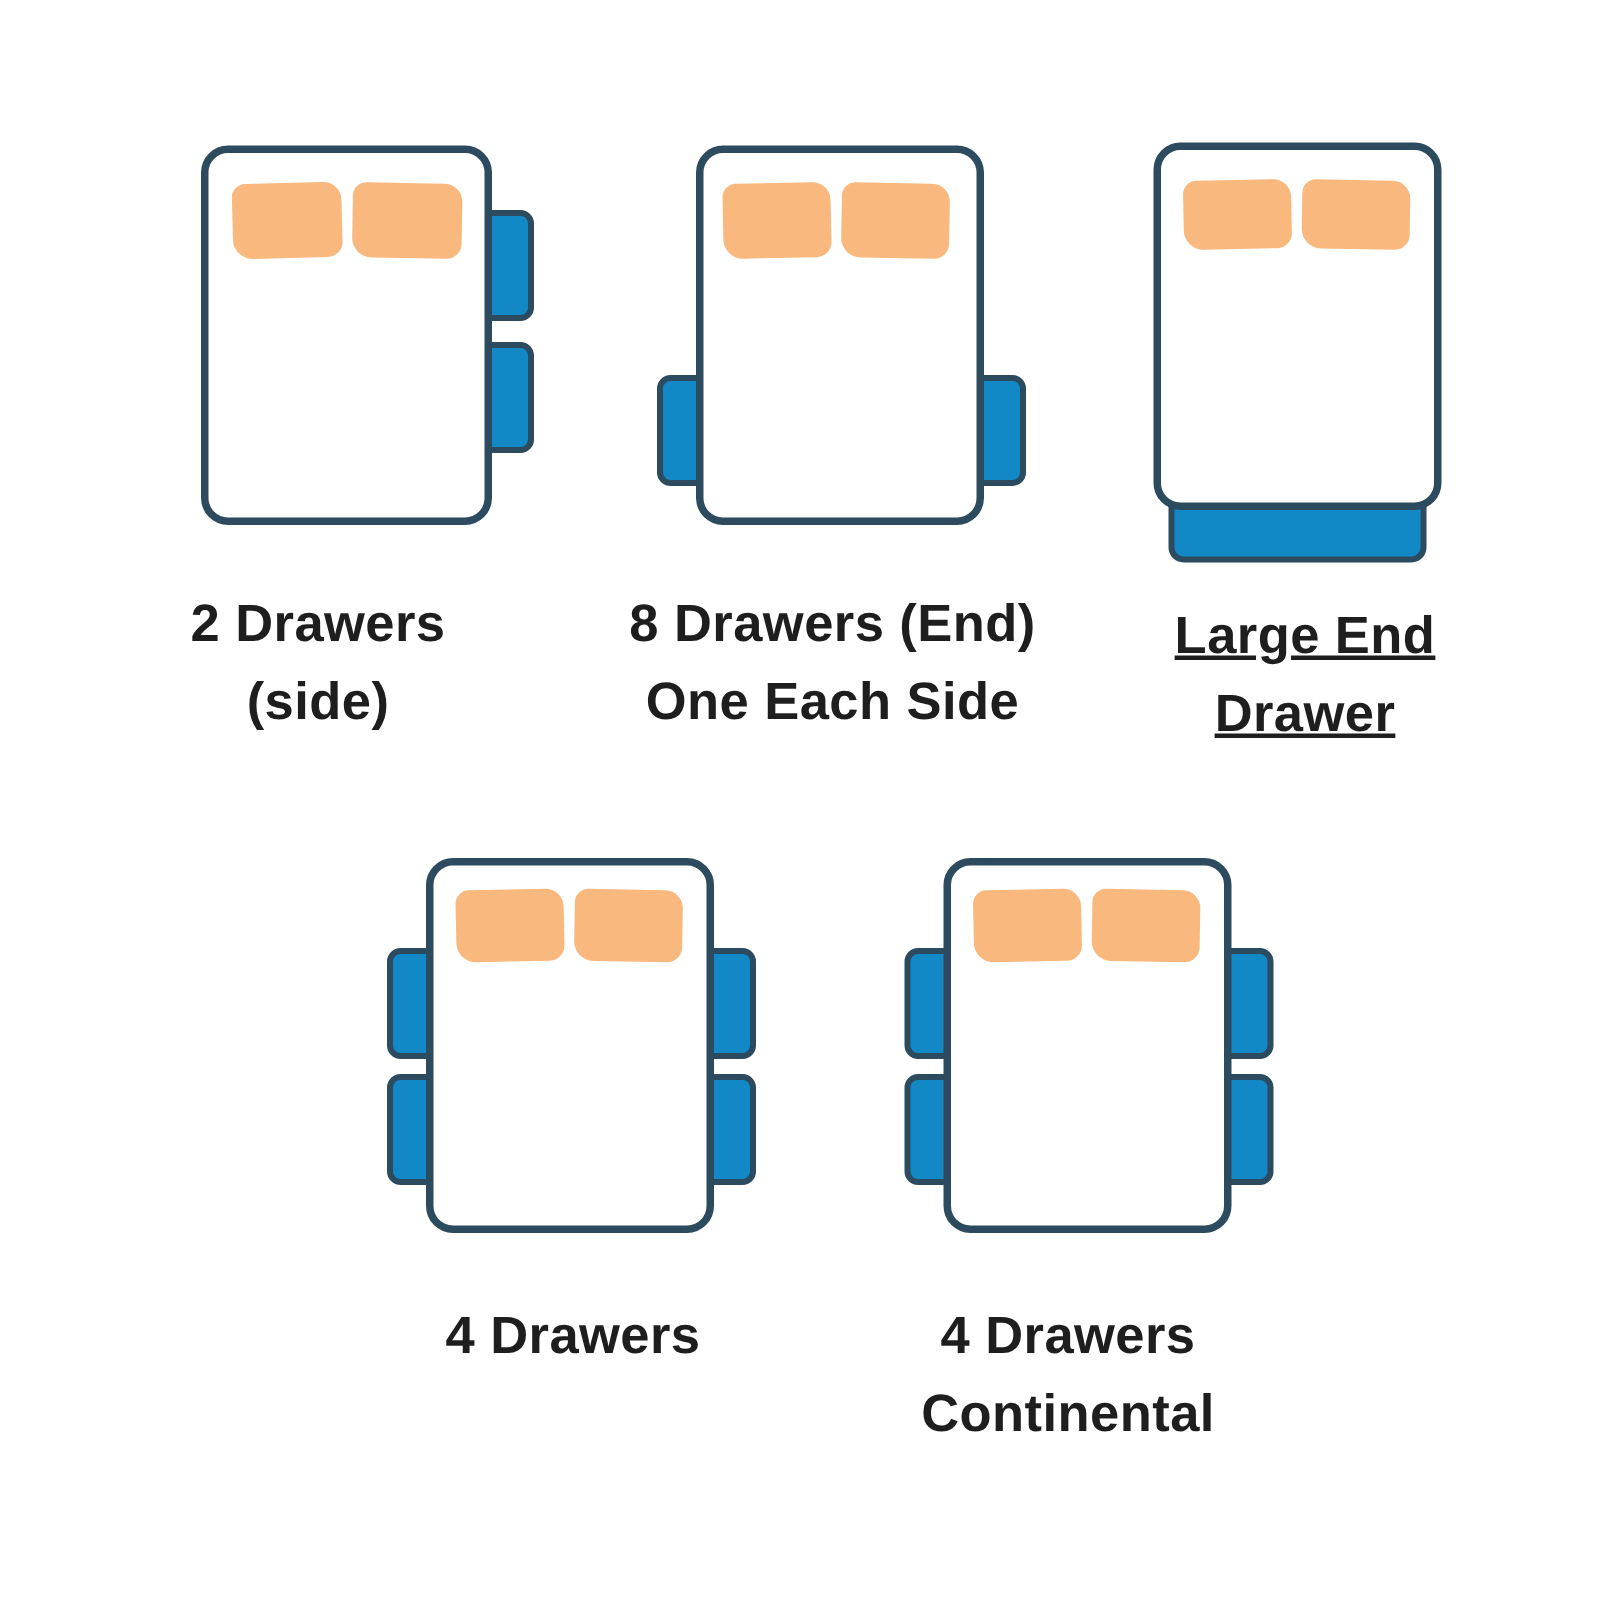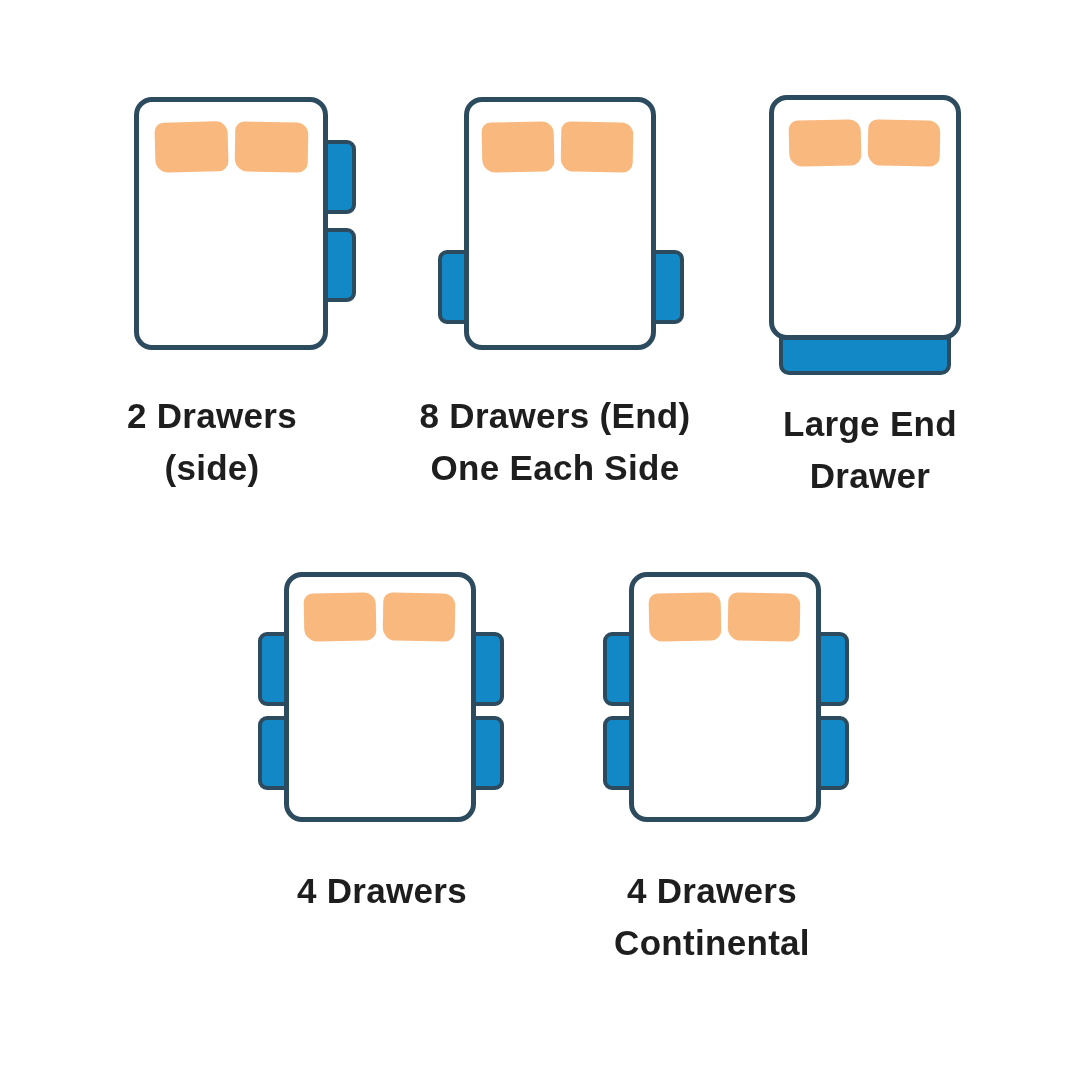--- a/index.html
+++ b/index.html
@@ -93,19 +93,19 @@
     <div class="drawer v" style="left:214px; top:146px;"></div>
     <div class="bed" style="left:32px; top:2px; width:192px; height:250px;"></div>
     <div class="pillow" style="left:52px; top:23px; width:72px; height:48px; transform:rotate(-1.2deg);"></div>
     <div class="pillow" style="left:131px; top:23px; width:72px; height:48px; transform:rotate(1deg);"></div>
   </div>
 
   <div class="label" style="left:85px; top:390px; width:230px;">2 Drawers
 (side)</div>
   <div class="label" style="left:390px; top:390px; width:306px;">8 Drawers (End)
 One Each Side</div>
-  <div class="label" style="left:742px; top:398px; width:232px;">Large End
+  <div class="label" style="left:742px; top:398px; width:232px;text-decoration:underline;">Large End
 Drawer</div>
   <div class="label" style="left:255px; top:865px; width:230px;">4 Drawers</div>
   <div class="label" style="left:570px; top:865px; width:260px;">4 Drawers
 Continental</div>
 
 </div>
 
 </body></html>

